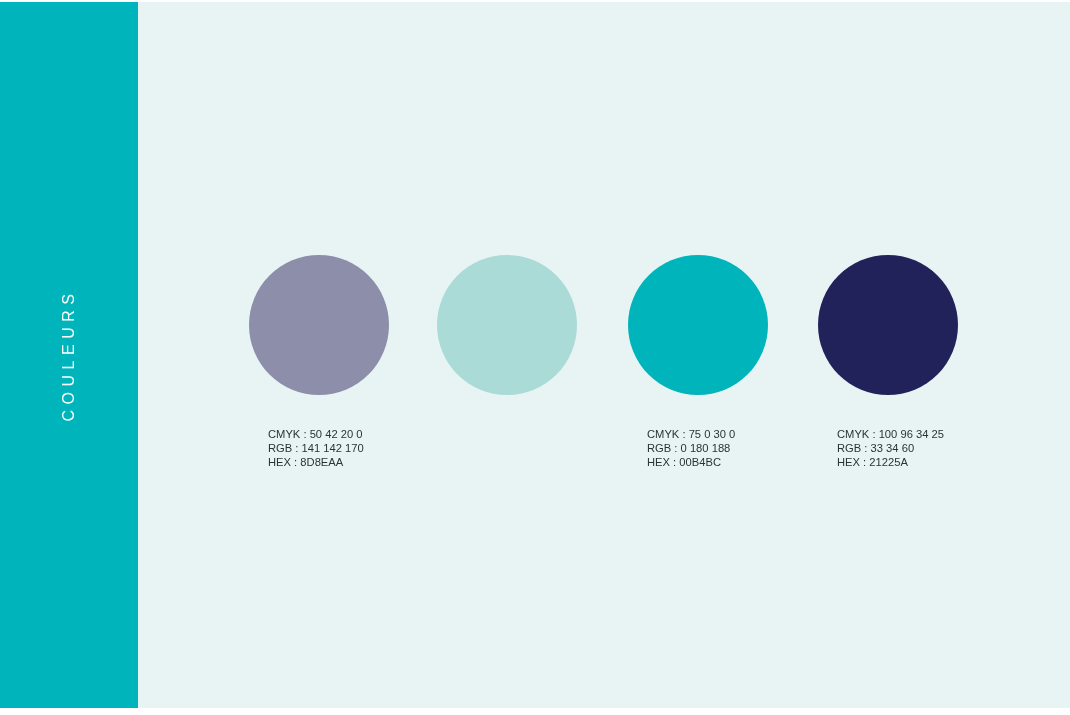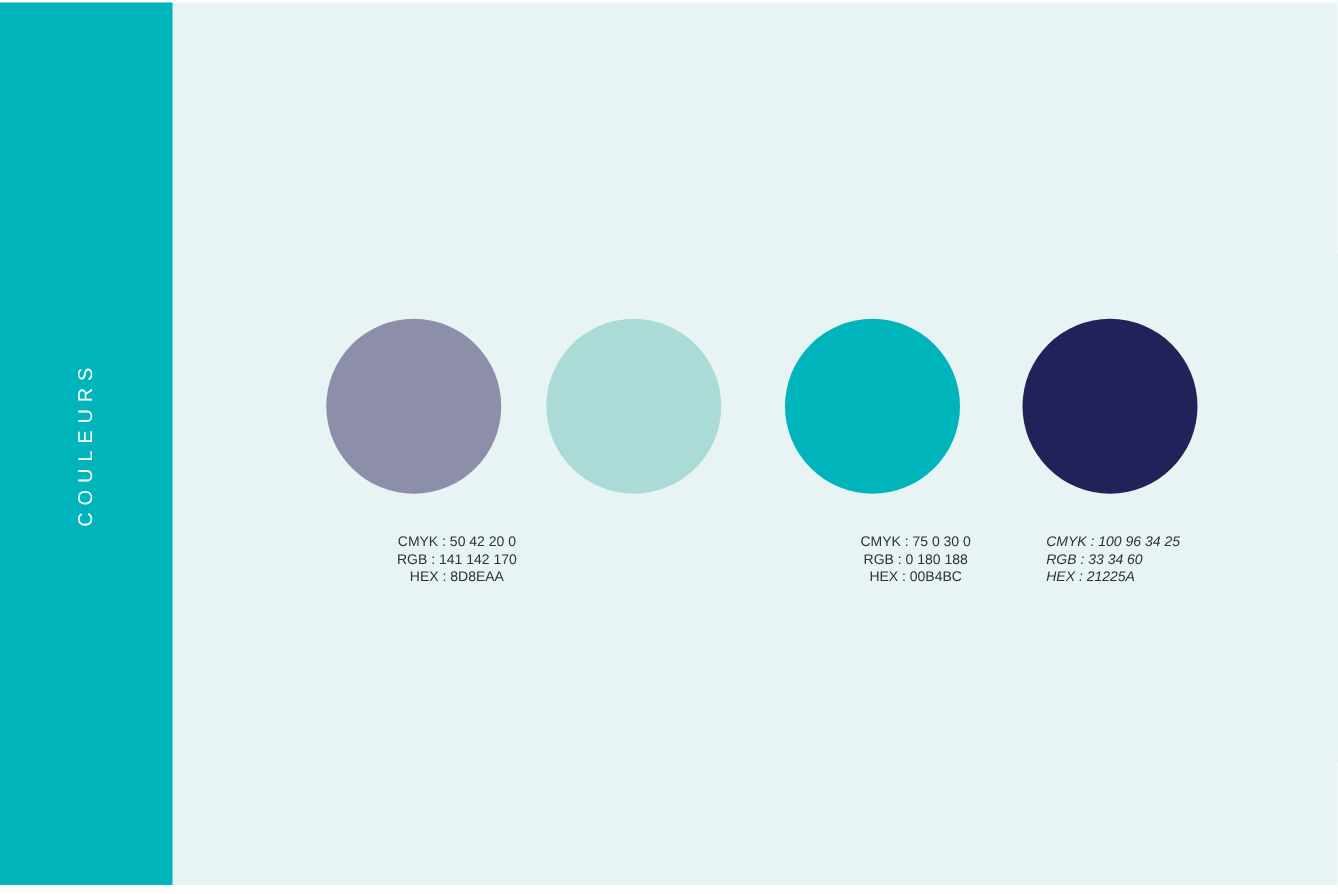--- a/index.html
+++ b/index.html
@@ -103,45 +103,45 @@
   <div id="canvas" style="background: rgb(232, 244, 244);"></div>
 
   <div id="sidebar" style="background: rgb(0, 180, 188);">
     <div id="sidebar-label">
       <span class="vtext" style="color: rgb(255, 255, 255);">COULEURS</span>
     </div>
   </div>
 
   <div id="swatch-row">
 
-    <div class="swatch" style="left:16px;text-align:center;">
+    <div class="swatch" style="left:4px;">
       <div class="swatch-circle" id="circle-1" style="background: rgb(141, 142, 170);"></div>
       <div class="swatch-info" style="color: rgb(42, 51, 56);">
         <span class="line">CMYK : 50 42 20 0</span>
         <span class="line">RGB : 141 142 170</span>
         <span class="line">HEX : 8D8EAA</span>
       </div>
     </div>
 
     <div class="swatch" style="left:192px;">
       <div class="swatch-circle" id="circle-2" style="background: rgb(170, 219, 215);"></div>
     </div>
 
     <div class="swatch" style="left:383px;">
       <div class="swatch-circle" id="circle-3" style="background: rgb(0, 180, 188);"></div>
-      <div class="swatch-info" style="color: rgb(42, 51, 56); text-align: center;">
+      <div class="swatch-info" style="color: rgb(42, 51, 56);">
         <span class="line">CMYK : 75 0 30 0</span>
         <span class="line">RGB : 0 180 188</span>
         <span class="line">HEX : 00B4BC</span>
       </div>
     </div>
 
     <div class="swatch" style="left:573px;">
       <div class="swatch-circle" id="circle-4" style="background: rgb(33, 34, 90);"></div>
-      <div class="swatch-info" style="color: rgb(42, 51, 56); font-style: italic;">
+      <div class="swatch-info" style="color: rgb(42, 51, 56);">
         <span class="line">CMYK : 100 96 34 25</span>
         <span class="line">RGB : 33 34 60</span>
         <span class="line">HEX : 21225A</span>
       </div>
     </div>
 
   </div>
 </div>
 
 </body></html>

